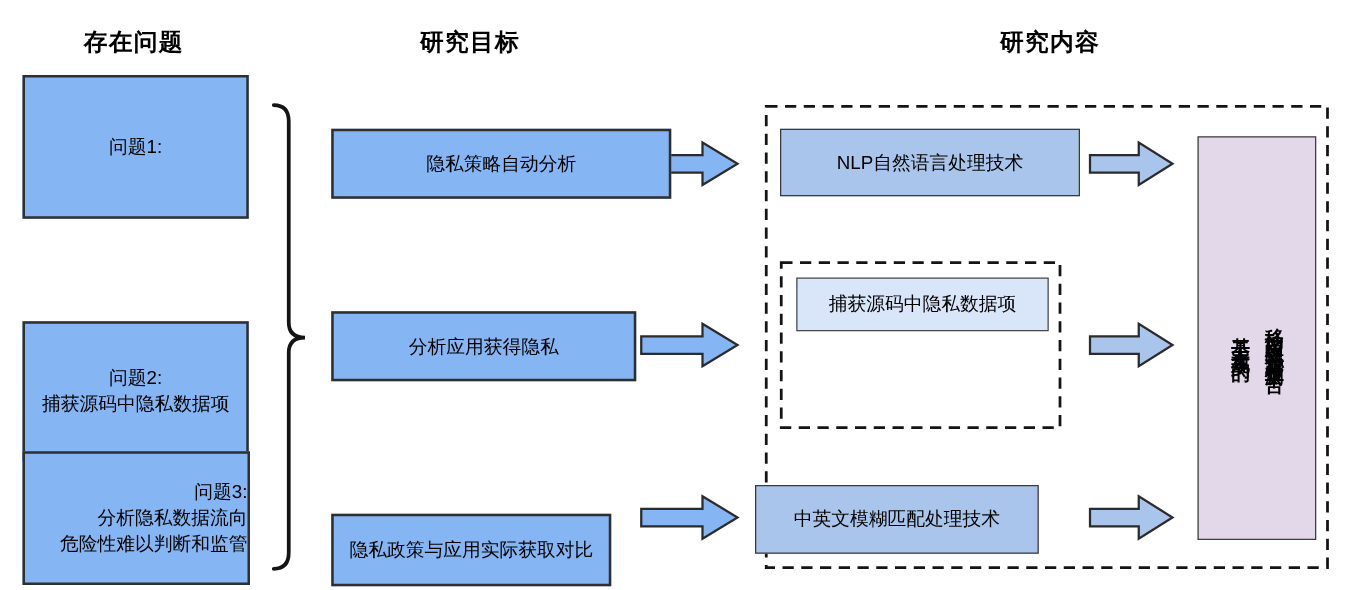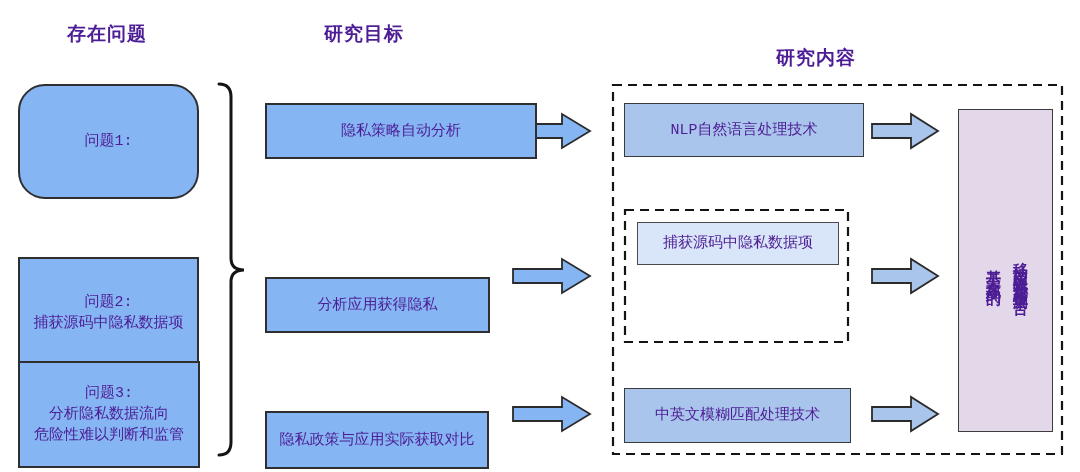--- a/index.html
+++ b/index.html
@@ -1,18 +1,18 @@
 <!DOCTYPE html>
 <html style="--box-blue: #86b5f3; --muted-blue: #aac5ec; --light-blue: #d9e5f8; --purple-fill: #e3d7ea; --border-dark: #2f2f2f;"><head>
 <meta charset="utf-8">
 <style>
   html,body{margin:0;padding:0;background:#ffffff;}
   #canvas{
     position:relative;width:1080px;height:472px;background:#ffffff;overflow:hidden;
-    font-family:Liberation Mono, monospace;color:#4c1d95;
+    font-family:Liberation Sans, sans-serif;color:#000000;
   }
   #shapes{position:absolute;left:0;top:0;width:1080px;height:472px;z-index:0;}
   .hdr{
     position:absolute;top:21px;width:160px;text-align:center;
     font-size:19px;font-weight:bold;letter-spacing:1px;z-index:2;
   }
   .box{
     position:absolute;display:flex;flex-direction:column;align-items:center;justify-content:center;
     text-align:center;font-size:15px;line-height:21px;z-index:1;box-sizing:border-box;
   }
@@ -46,53 +46,53 @@
     <polygon points="513,124 562,124 562,114 590,131 562,148 562,138 513,138" fill="var(--box-blue,#86b5f3)" stroke="#2b2b2b" stroke-width="1.8"></polygon>
     <polygon points="513,269 562,269 562,259 590,276 562,293 562,283 513,283" fill="var(--box-blue,#86b5f3)" stroke="#2b2b2b" stroke-width="1.8"></polygon>
     <polygon points="513,407 562,407 562,397 590,414 562,431 562,421 513,421" fill="var(--box-blue,#86b5f3)" stroke="#2b2b2b" stroke-width="1.8"></polygon>
 
     <polygon points="872,124 911,124 911,114 938,131 911,148 911,138 872,138" fill="var(--muted-blue,#aac5ec)" stroke="#2b2b2b" stroke-width="1.8"></polygon>
     <polygon points="872,269 911,269 911,259 938,276 911,293 911,283 872,283" fill="var(--muted-blue,#aac5ec)" stroke="#2b2b2b" stroke-width="1.8"></polygon>
     <polygon points="872,407 911,407 911,397 938,414 911,431 911,421 872,421" fill="var(--muted-blue,#aac5ec)" stroke="#2b2b2b" stroke-width="1.8"></polygon>
   </svg>
 
   <div class="hdr" style="left:27px;">存在问题</div>
-  <div class="hdr" style="left:284px;">研究目标</div>
-  <div class="hdr" style="left:736px;margin-top:24px;">研究内容</div>
+  <div class="hdr" style="left:296px;">研究目标</div>
+  <div class="hdr" style="left:760px;">研究内容</div>
 
-  <div class="box blue" style="left:18px;top:84px;width:181px;height:115px;border-radius:27px;">
+  <div class="box blue" style="left:18px;top:60px;width:181px;height:115px;">
     <span>问题1:</span>
   </div>
   <div class="box blue" style="left:18px;top:222px;width:181px;height:112px;margin-top:35px;">
     <span>问题2:</span>
     <span>捕获源码中隐私数据项</span>
   </div>
-  <div class="box blue" style="left:18px;top:361px;width:182px;height:107px;">
+  <div class="box blue" style="left:18px;top:361px;width:182px;height:107px;align-items:flex-end;">
     <span>问题3:</span>
     <span>分析隐私数据流向</span>
     <span>危险性难以判断和监管</span>
   </div>
 
   <div class="box blue" style="left:265px;top:103px;width:272px;height:56px;">
     <span>隐私策略自动分析</span>
   </div>
-  <div class="box blue" style="left:265px;top:249px;width:225px;height:56px;margin-top:28px;">
+  <div class="box blue" style="left:265px;top:249px;width:244px;height:56px;">
     <span>分析应用获得隐私</span>
   </div>
   <div class="box blue" style="left:265px;top:386px;width:224px;height:58px;margin-top:25px;">
     <span>隐私政策与应用实际获取对比</span>
   </div>
 
   <div class="box muted" style="left:624px;top:103px;width:240px;height:54px;text-align:center;">
     <span>NLP自然语言处理技术</span>
   </div>
   <div class="box lightb" style="left:637px;top:222px;width:202px;height:43px;">
     <span>捕获源码中隐私数据项</span>
   </div>
-  <div class="box muted" style="left:624px;top:388px;width:227px;height:55px;">
+  <div class="box muted" style="left:604px;top:388px;width:227px;height:55px;">
     <span>中英文模糊匹配处理技术</span>
   </div>
 
   <div class="platform">
     <div class="vtext">
       <span class="vline">基于安全规约的</span>
       <span class="vline">移动应用隐私泄露检测平台</span>
     </div>
   </div>
 

